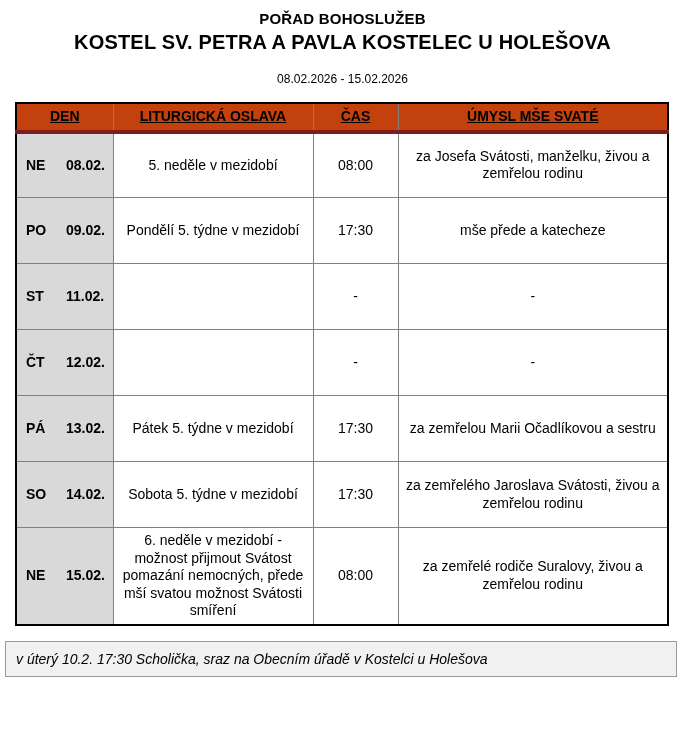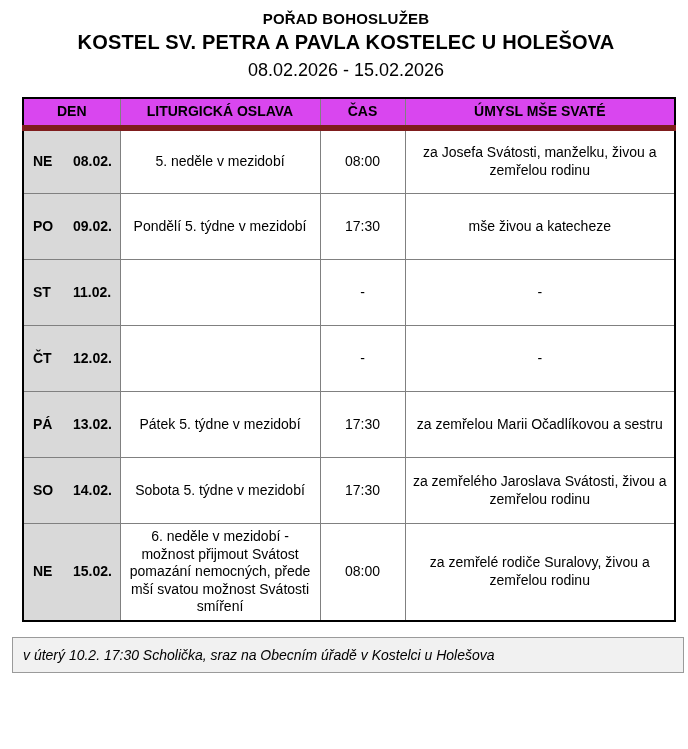--- a/index.html
+++ b/index.html
@@ -4,47 +4,48 @@
 <style>
   * { box-sizing: border-box; margin: 0; padding: 0; }
   html, body { background: #ffffff; }
   body {
     width: 688px;
     height: 749px;
     font-family: "Liberation Sans", sans-serif;
     color: #000000;
     overflow: hidden;
   }
-  .page { padding: 10px 18px 0 22px; }
+  .page { padding: 10px 18px 0 15px; }
 
   .title-block { text-align: center; margin-bottom: 16px; }
   .title    { font-size: 15px; font-weight: bold; letter-spacing: 0.2px; }
   .subtitle { font-size: 20px; font-weight: bold; margin-top: 4px; letter-spacing: 0.2px; }
-  .date-range { font-size: 18px; margin-top: 6px; font-weight: normal; }
+  .date-range { font-size: 12px; margin-top: 18px; font-weight: normal; }
 
   table.schedule {
     border-collapse: collapse;
     width: 652px;
     border: 2px solid #000000;
     table-layout: fixed;
   }
   .schedule th, .schedule td {
     border: 1px solid #808080;
     font-size: 14px;
     padding: 4px 6px;
     text-align: center;
     vertical-align: middle;
     line-height: 1.25;
     overflow: hidden;
   }
   .schedule thead th {
-    background: #d946ef;
+    background: #c2410c;
     font-weight: bold;
     height: 24px;
-    border-bottom: 6px solid #7f1d1d;
+    border-bottom: 4px solid #7f1d1d;
+    text-decoration: underline;
   }
   .schedule tbody td { height: 66px; }
   .schedule tr.tall td { height: 97px; }
 
   td.den {
     background: #d9d9d9;
     font-weight: bold;
     text-align: left;
     padding-left: 9px;
     white-space: nowrap;
@@ -97,21 +98,21 @@
       <tr>
         <td class="den"><span class="day">NE</span><span class="date">08.02.</span></td>
         <td>5. neděle v mezidobí</td>
         <td>08:00</td>
         <td>za Josefa Svátosti, manželku, živou a zemřelou rodinu</td>
       </tr>
       <tr>
         <td class="den"><span class="day">PO</span><span class="date">09.02.</span></td>
         <td>Pondělí 5. týdne v mezidobí</td>
         <td>17:30</td>
-        <td>mše živou a katecheze</td>
+        <td>mše přede a katecheze</td>
       </tr>
       <tr>
         <td class="den"><span class="day">ST</span><span class="date">11.02.</span></td>
         <td></td>
         <td>-</td>
         <td>-</td>
       </tr>
       <tr>
         <td class="den"><span class="day">ČT</span><span class="date">12.02.</span></td>
         <td></td>

